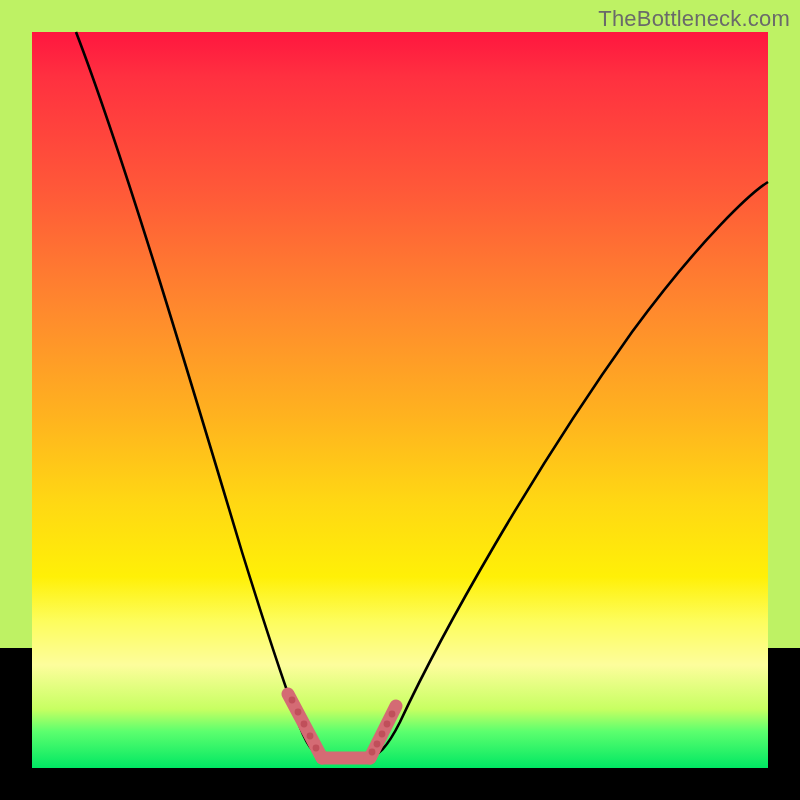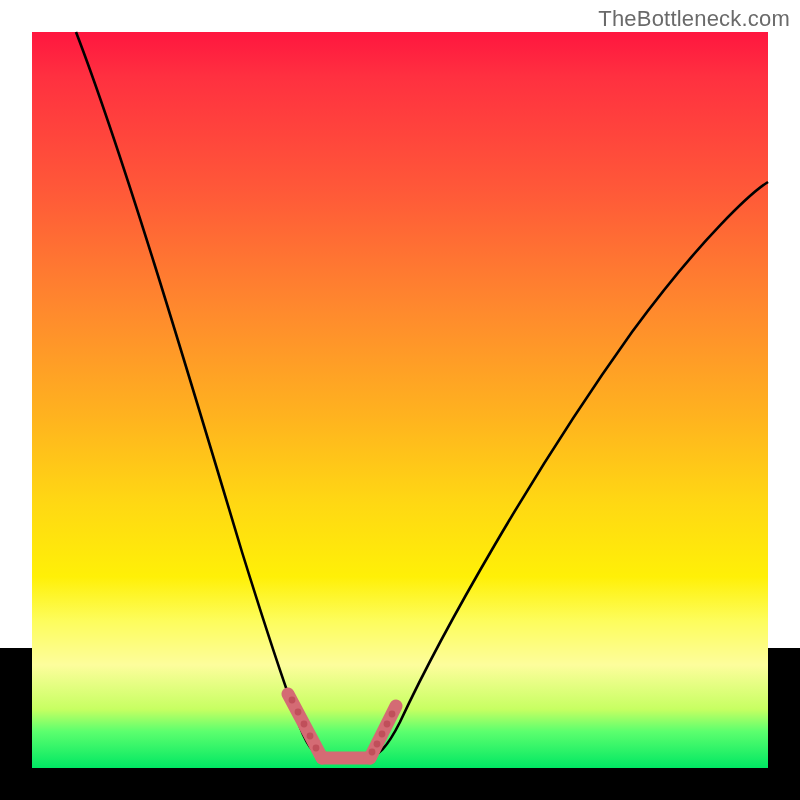--- a/index.html
+++ b/index.html
@@ -10,21 +10,21 @@
     background: #000;
     overflow: hidden;
     font-family: Arial, Helvetica, sans-serif;
   }
   .frame {
     position: absolute;
     left: 0;
     top: 0;
     width: 800px;
     height: 648px;
-    background: #ffffff;
+    background: #bef264;
   }
   .plot-area {
     position: absolute;
     left: 32px;
     top: 32px;
     width: 736px;
     height: 736px;
     
     background: linear-gradient(
       to bottom,

